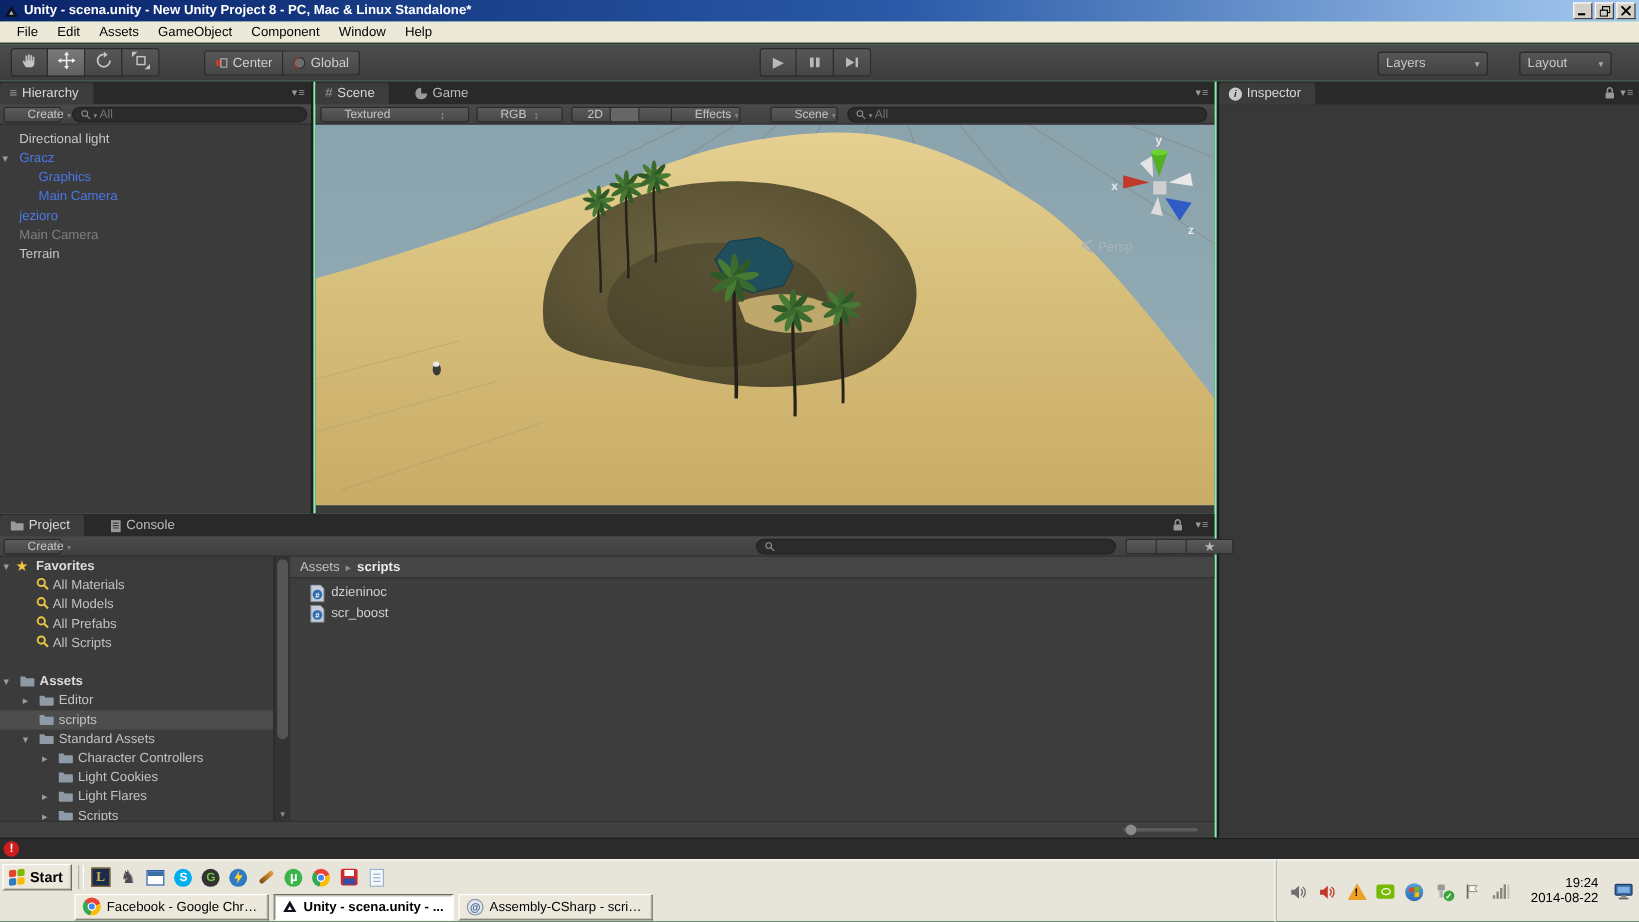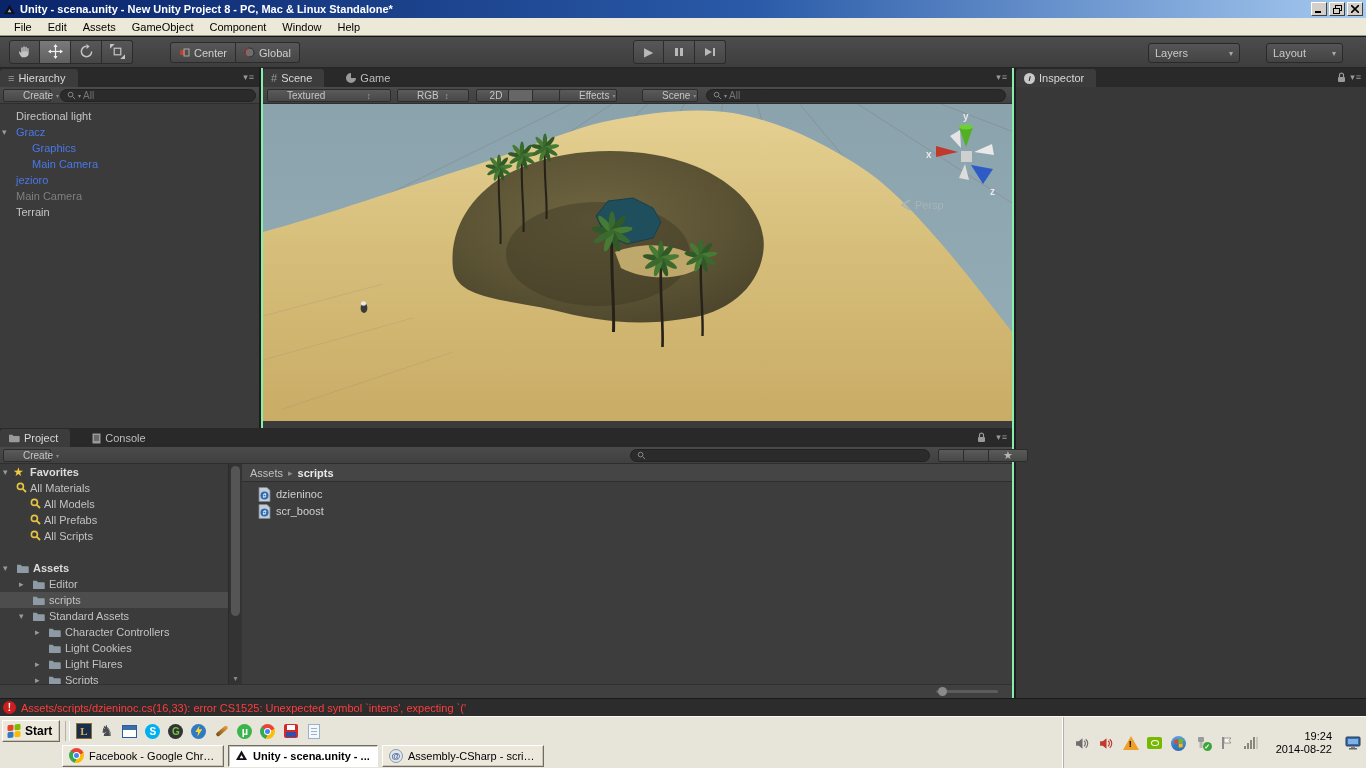--- a/index.html
+++ b/index.html
@@ -560,21 +560,21 @@
             <path d="M1,5.5 L5.5,1 H11 V6.5 L6.5,11 Z" fill="#b5b5b5" transform="scale(0.95)"></path>
             <circle cx="8.4" cy="3.4" r="1.1" fill="#404040"></circle>
           </svg>
       </span>
       <span class="mini-dd" style="left:988px; width:22px; justify-content:center;">
         <span class="star" style="color:#b5b5b5; font-size:11px;">★</span>
       </span>
     </div>
     <div id="proj-left">
         <div class="tree-row" style="padding-left: 30px;"><span class="arrow" style="left: 3px;">▾</span><span class="star" style="position: absolute; left: 13px; top: 0px;">★</span><span class="hdr">Favorites</span></div>
-        <div class="tree-row" style="padding-left: 16px;"><span class="yellow-mag"><svg width="11" height="11" viewBox="0 0 11 11">
+        <div class="tree-row" style="padding-left: 30px;"><span class="yellow-mag"><svg width="11" height="11" viewBox="0 0 11 11">
               <circle cx="4.4" cy="4.4" r="3" fill="none" stroke="#e8c53f" stroke-width="1.6"></circle>
               <line x1="6.8" y1="6.8" x2="10" y2="10" stroke="#e8c53f" stroke-width="1.8"></line>
             </svg></span><span>All Materials</span></div>
         <div class="tree-row" style="padding-left: 30px;"><span class="yellow-mag"><svg width="11" height="11" viewBox="0 0 11 11">
               <circle cx="4.4" cy="4.4" r="3" fill="none" stroke="#e8c53f" stroke-width="1.6"></circle>
               <line x1="6.8" y1="6.8" x2="10" y2="10" stroke="#e8c53f" stroke-width="1.8"></line>
             </svg></span><span>All Models</span></div>
         <div class="tree-row" style="padding-left: 30px;"><span class="yellow-mag"><svg width="11" height="11" viewBox="0 0 11 11">
               <circle cx="4.4" cy="4.4" r="3" fill="none" stroke="#e8c53f" stroke-width="1.6"></circle>
               <line x1="6.8" y1="6.8" x2="10" y2="10" stroke="#e8c53f" stroke-width="1.8"></line>
@@ -644,21 +644,20 @@
     </div>
     <div id="proj-bottom">
       <span id="zoom-slider">
           <span class="knob"></span>
         </span>
     </div>
   </div>
 
   <div id="statusbar">
     <span id="err-icon">!</span>
-    <span id="err-text">Assets/scripts/dzieninoc.cs(16,33): error CS1525: Unexpected symbol `intens', expecting `('</span>
   </div>
 
   <div id="taskbar">
     <div id="tb-row1">
       <span id="start-btn">
         <svg width="14" height="14" viewBox="0 0 14 14" style="transform:skewY(-6deg);">
           <rect x="0.5" y="0.5" width="6" height="6" rx="1.5" fill="#e3442c"></rect>
             <rect x="7.5" y="0.5" width="6" height="6" rx="1.5" fill="#7fba00"></rect>
           <rect x="0.5" y="7.5" width="6" height="6" rx="1.5" fill="#2f7bc3"></rect>
             <rect x="7.5" y="7.5" width="6" height="6" rx="1.5" fill="#ffb900"></rect>

